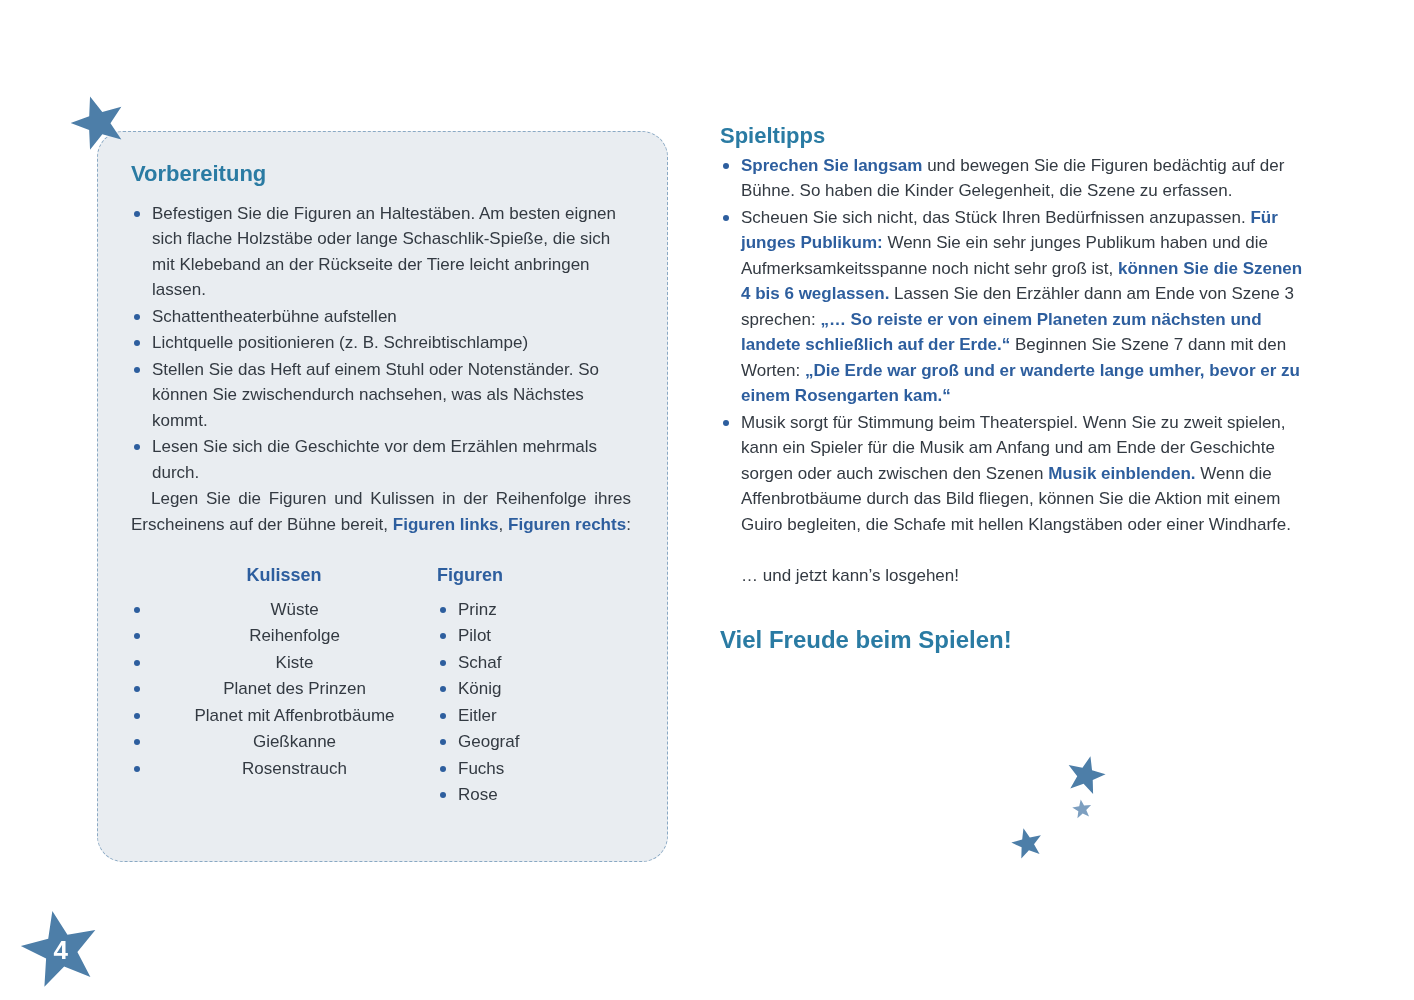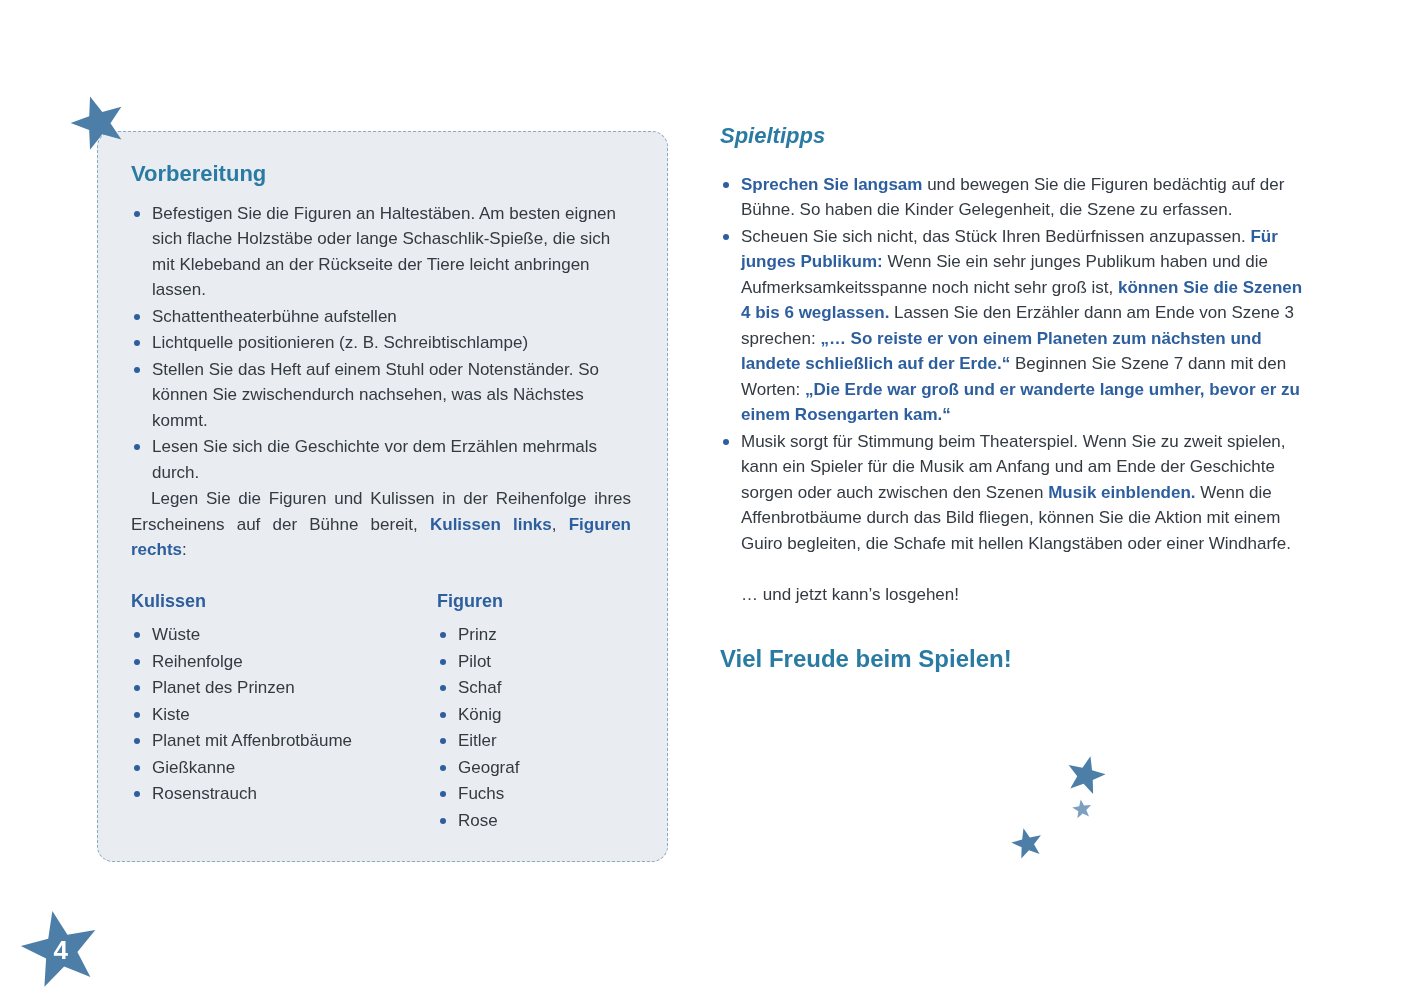--- a/index.html
+++ b/index.html
@@ -27,51 +27,51 @@
     margin: 0 0 13px 0;
   }
 
   
   .prep-box {
     position: absolute;
     left: 97px; top: 131px;
     width: 571px; height: 731px;
     background: var(--box-bg, #e9edf1);
     border: 1px dashed var(--box-border, #8aa9c4);
-    border-radius: 16px;
+    border-radius: 26px;
     padding: 28px 36px 0 33px;
     z-index: 1;
   }
 
   ul.bullets { list-style: none; margin: 0; padding: 0; }
   ul.bullets > li { position: relative; padding-left: 21px; margin: 0 0 1px 0; }
   ul.bullets > li::before {
     content: "";
     position: absolute;
     left: 3px; top: 10px;
     width: 6px; height: 6px;
     border-radius: 50%;
     background: var(--accent-blue, #2d5e9e);
   }
 
   .note { margin: 0; text-indent: 20px; text-align: justify; }
 
   .cols { display: flex; margin-top: 26px; }
-  .col-kulissen { width: 306px; }
+  .col-kulissen { width: 306px; text-align: center; }
   .col-figuren { flex: 1; }
   h3.list-title {
     font-size: 18px;
     font-weight: bold;
     color: var(--accent-blue, #2d5e9e);
     margin: 0 0 8px 0;
   }
 
   
   .tips { position: absolute; left: 720px; top: 122px; width: 588px; }
-  .tips h2.section-title { margin-bottom: 22px; font-style: italic; }
+  .tips h2.section-title { margin-bottom: 3px; }
   .lets-go { margin: 26px 0 0 0; padding-left: 21px; }
   .closing-title {
     font-size: 24px;
     font-weight: bold;
     color: var(--heading-teal, #2a7ba3);
     margin: 38px 0 0 0;
   }
 
   
   .star { position: absolute; }
@@ -111,29 +111,29 @@
 
   <div class="prep-box">
     <h2 class="section-title">Vorbereitung</h2>
     <ul class="bullets">
         <li>Befestigen Sie die Figuren an Haltestäben. Am besten eignen sich flache Holzstäbe oder lange Schaschlik-Spieße, die sich mit Klebeband an der Rückseite der Tiere leicht anbringen lassen.</li>
         <li>Schattentheaterbühne aufstellen</li>
         <li>Lichtquelle positionieren (z. B. Schreibtischlampe)</li>
         <li>Stellen Sie das Heft auf einem Stuhl oder Notenständer. So können Sie zwischendurch nachsehen, was als Nächstes kommt.</li>
         <li>Lesen Sie sich die Geschichte vor dem Erzählen mehrmals durch.</li>
       </ul>
-    <p class="note"><span>Legen Sie die Figuren und Kulissen in der Reihenfolge ihres Erscheinens auf der Bühne bereit, </span><span class="hl">Kulissen links</span><span>, </span><span class="hl">Figuren rechts</span><span>:</span></p>
+    <p class="note"><span>Legen Sie die Figuren und Kulissen in der Reihenfolge ihres Erscheinens auf der Bühne bereit, </span><span class="hl">Figuren links</span><span>, </span><span class="hl">Figuren rechts</span><span>:</span></p>
     <div class="cols">
       <div class="col-kulissen">
         <h3 class="list-title">Kulissen</h3>
         <ul class="bullets">
             <li>Wüste</li>
             <li>Reihenfolge</li>
+            <li>Kiste</li>
             <li>Planet des Prinzen</li>
-            <li>Kiste</li>
             <li>Planet mit Affenbrotbäume</li>
             <li>Gießkanne</li>
             <li>Rosenstrauch</li>
           </ul>
       </div>
       <div class="col-figuren">
         <h3 class="list-title">Figuren</h3>
         <ul class="bullets">
             <li>Prinz</li>
             <li>Pilot</li>

